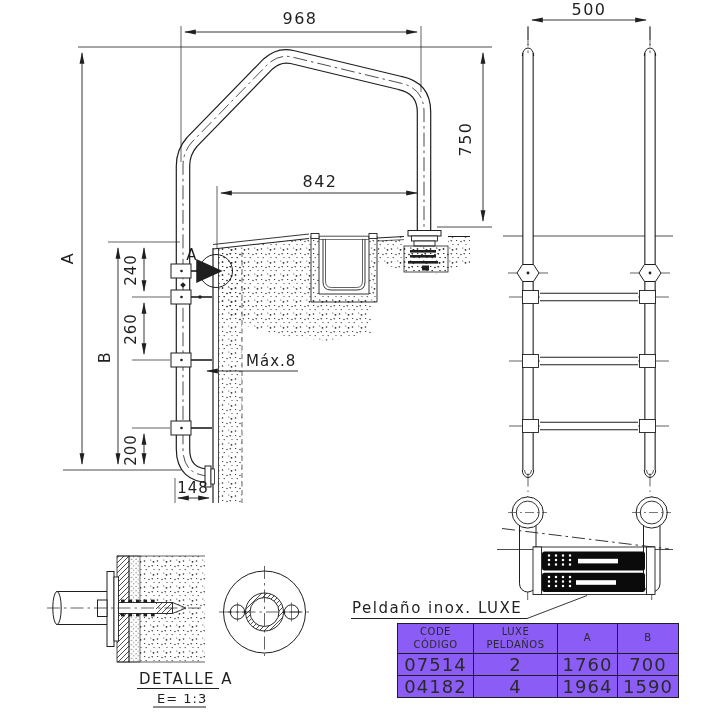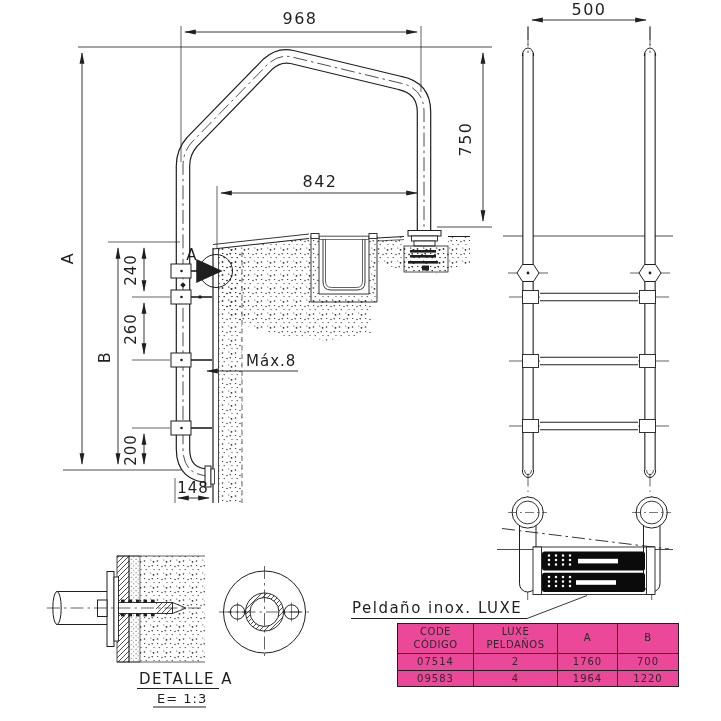--- a/index.html
+++ b/index.html
@@ -5,23 +5,23 @@
   html,body{margin:0;padding:0;background:#fff;}
   .sheet{position:relative;width:721px;height:721px;background:#ffffff;overflow:hidden;
          font-family:"DejaVu Sans", sans-serif;color:#1f1f1f;}
   svg{position:absolute;left:0;top:0;}
   svg text{fill:#1f1f1f;font-family:"DejaVu Sans", sans-serif;}
   .dimtxt{font-size:15px;letter-spacing:1px;}
   .dimtxt-big{font-size:16px;letter-spacing:1.5px;}
   .lbltxt{font-size:15px;letter-spacing:1.5px;}
   .scaletxt{font-size:13px;letter-spacing:1px;}
   .spec-table{position:absolute;left:397px;top:623px;border-collapse:collapse;table-layout:fixed;
-              background:#ec4899;}
+              background:#8b5cf6;}
   .spec-table td{border:1.3px solid #1f1f1f;text-align:center;vertical-align:middle;
-                 font-size:10px;letter-spacing:1px;color:#2a2a2a;padding:0;}
+                 font-size:18px;letter-spacing:1px;color:#2a2a2a;padding:0;}
   .spec-table .hdr td{height:29px;font-size:10px;line-height:1.25;letter-spacing:0.5px;}
   .spec-table .row td{height:15.5px;}
   .c1{width:75px}.c2{width:83px}.c3{width:59px}.c4{width:60px}
 </style>
 </head>
 <body>
 
 <div class="sheet">
 <svg width="721" height="721" viewBox="0 0 721 721">
   <defs>
@@ -350,20 +350,20 @@
       <td class="c3">A</td>
       <td class="c4">B</td>
     </tr>
     <tr class="row">
       <td>07514</td>
       <td>2</td>
       <td>1760</td>
       <td>700</td>
     </tr>
     <tr class="row">
-      <td>09583</td>
+      <td>04182</td>
       <td>4</td>
       <td>1964</td>
-      <td>1220</td>
+      <td>1590</td>
     </tr>
   </tbody>
 </table>
 </div>
 
 </body></html>

